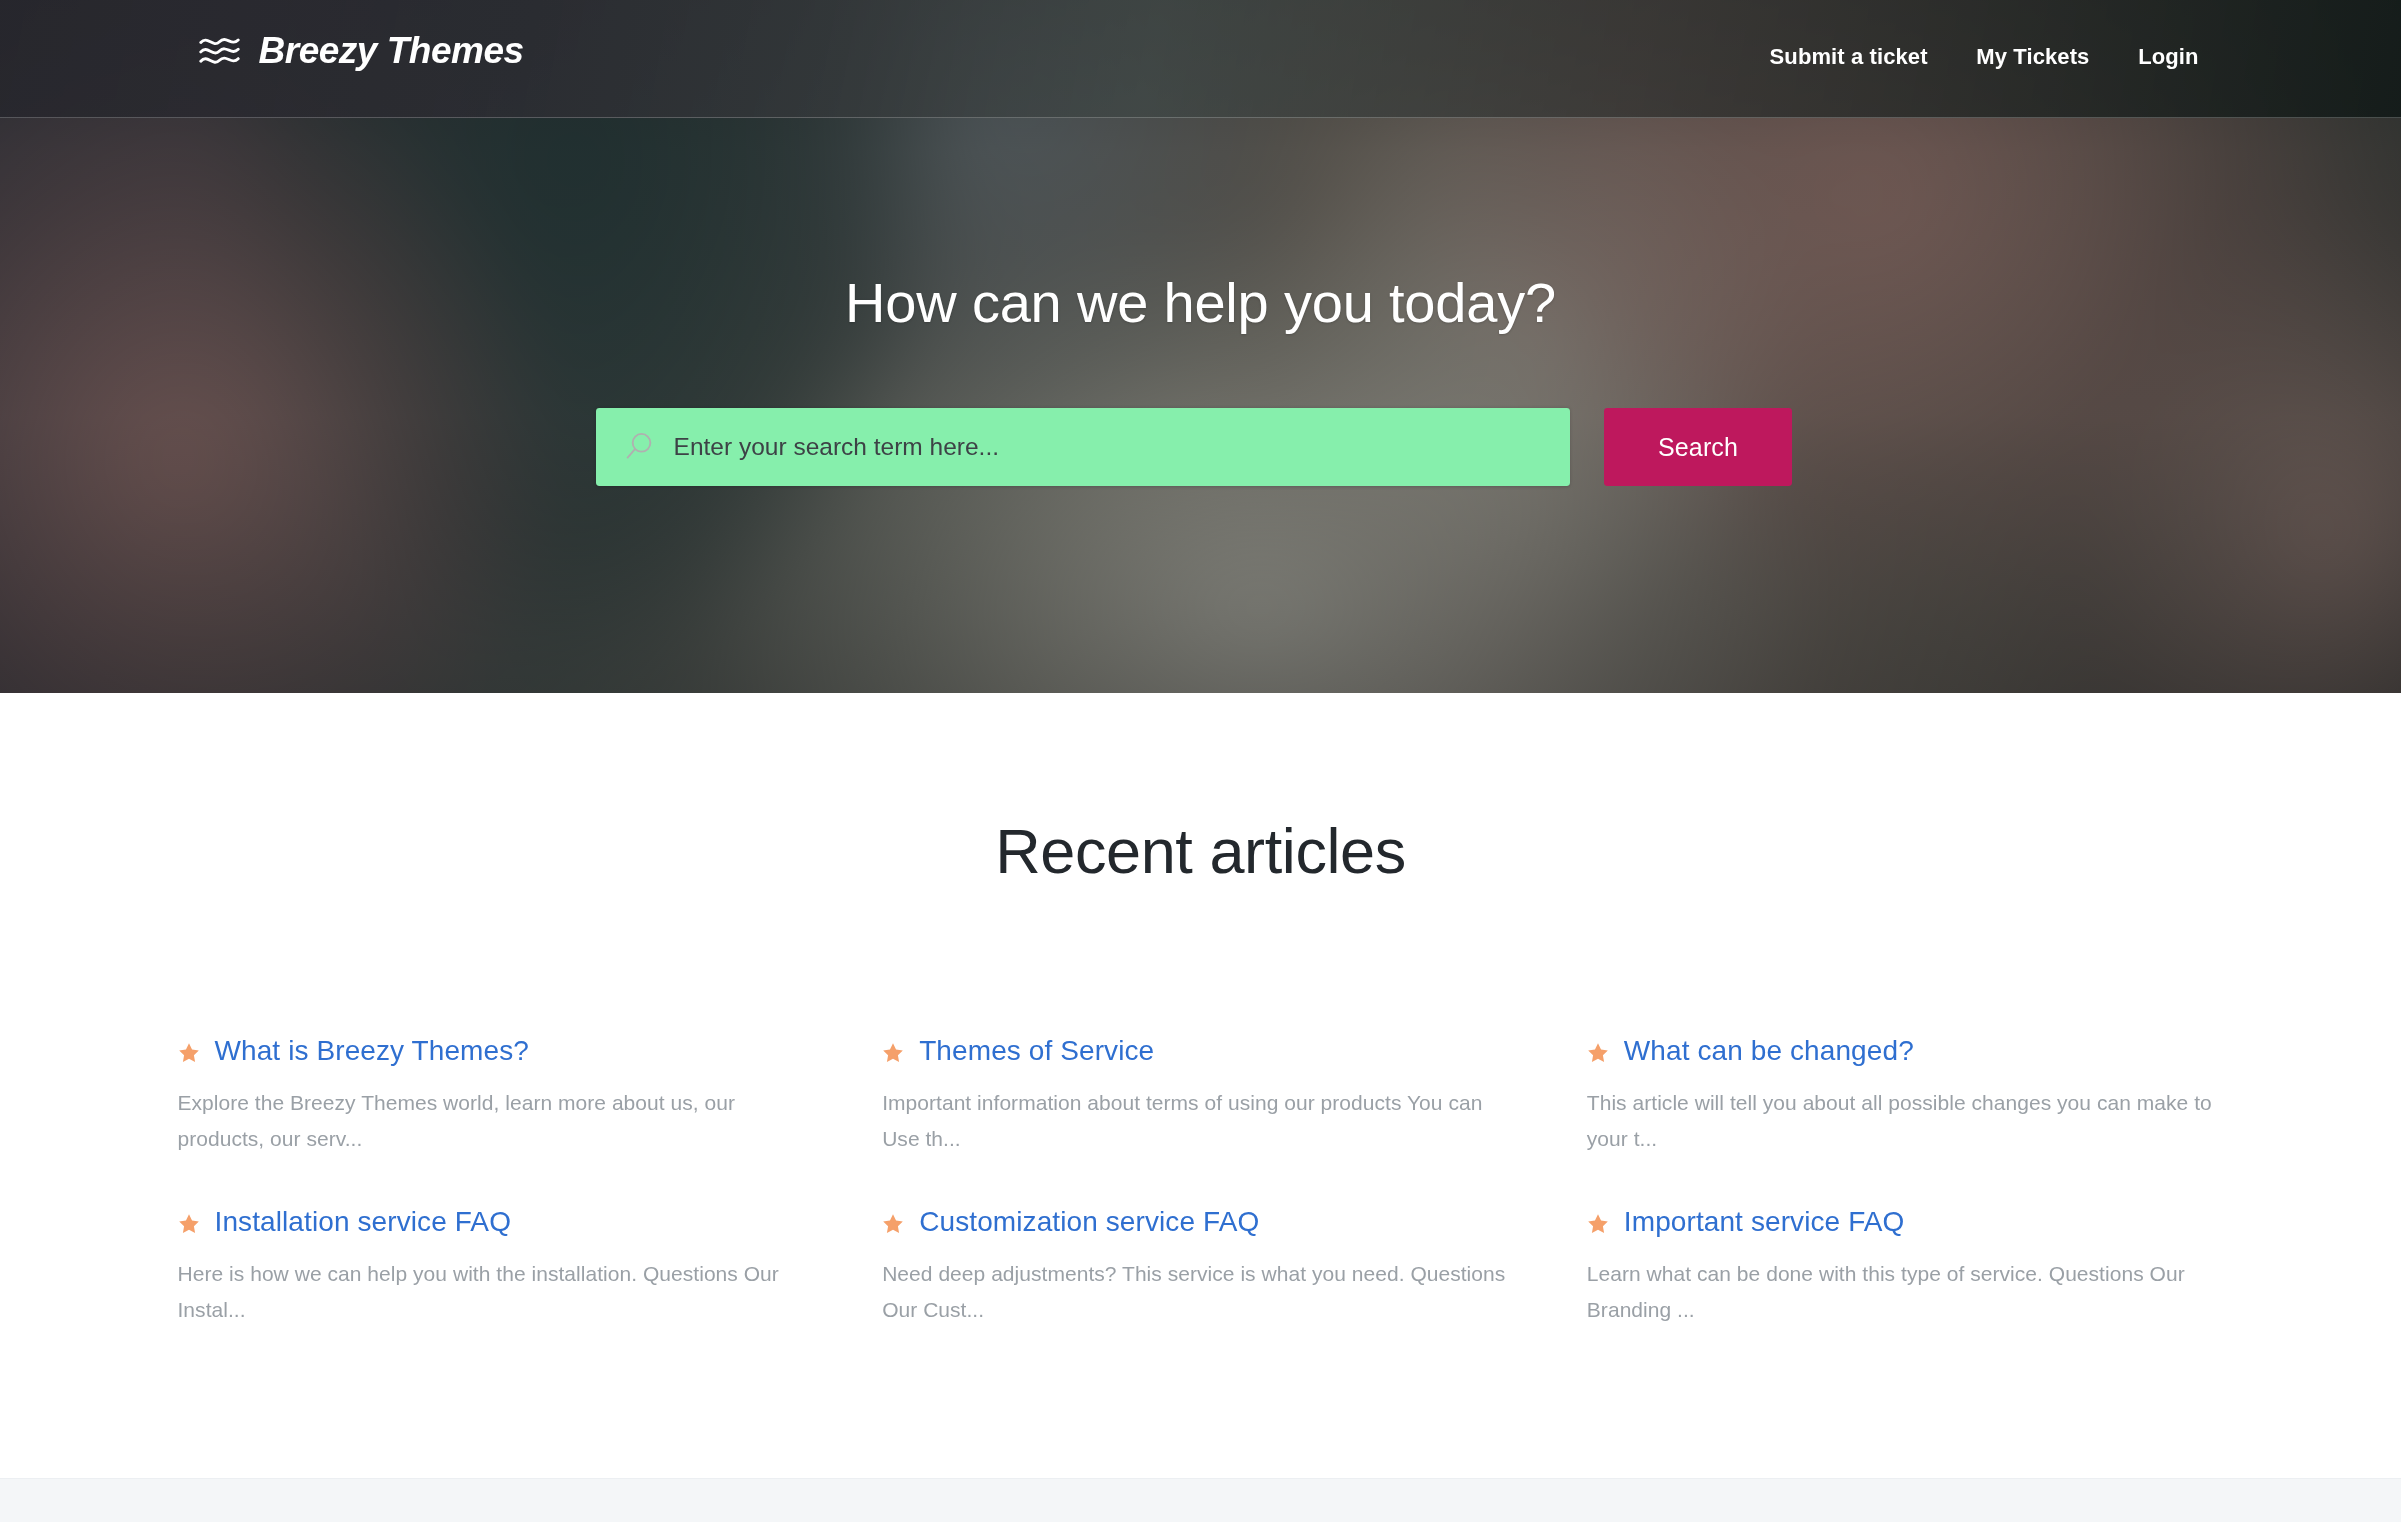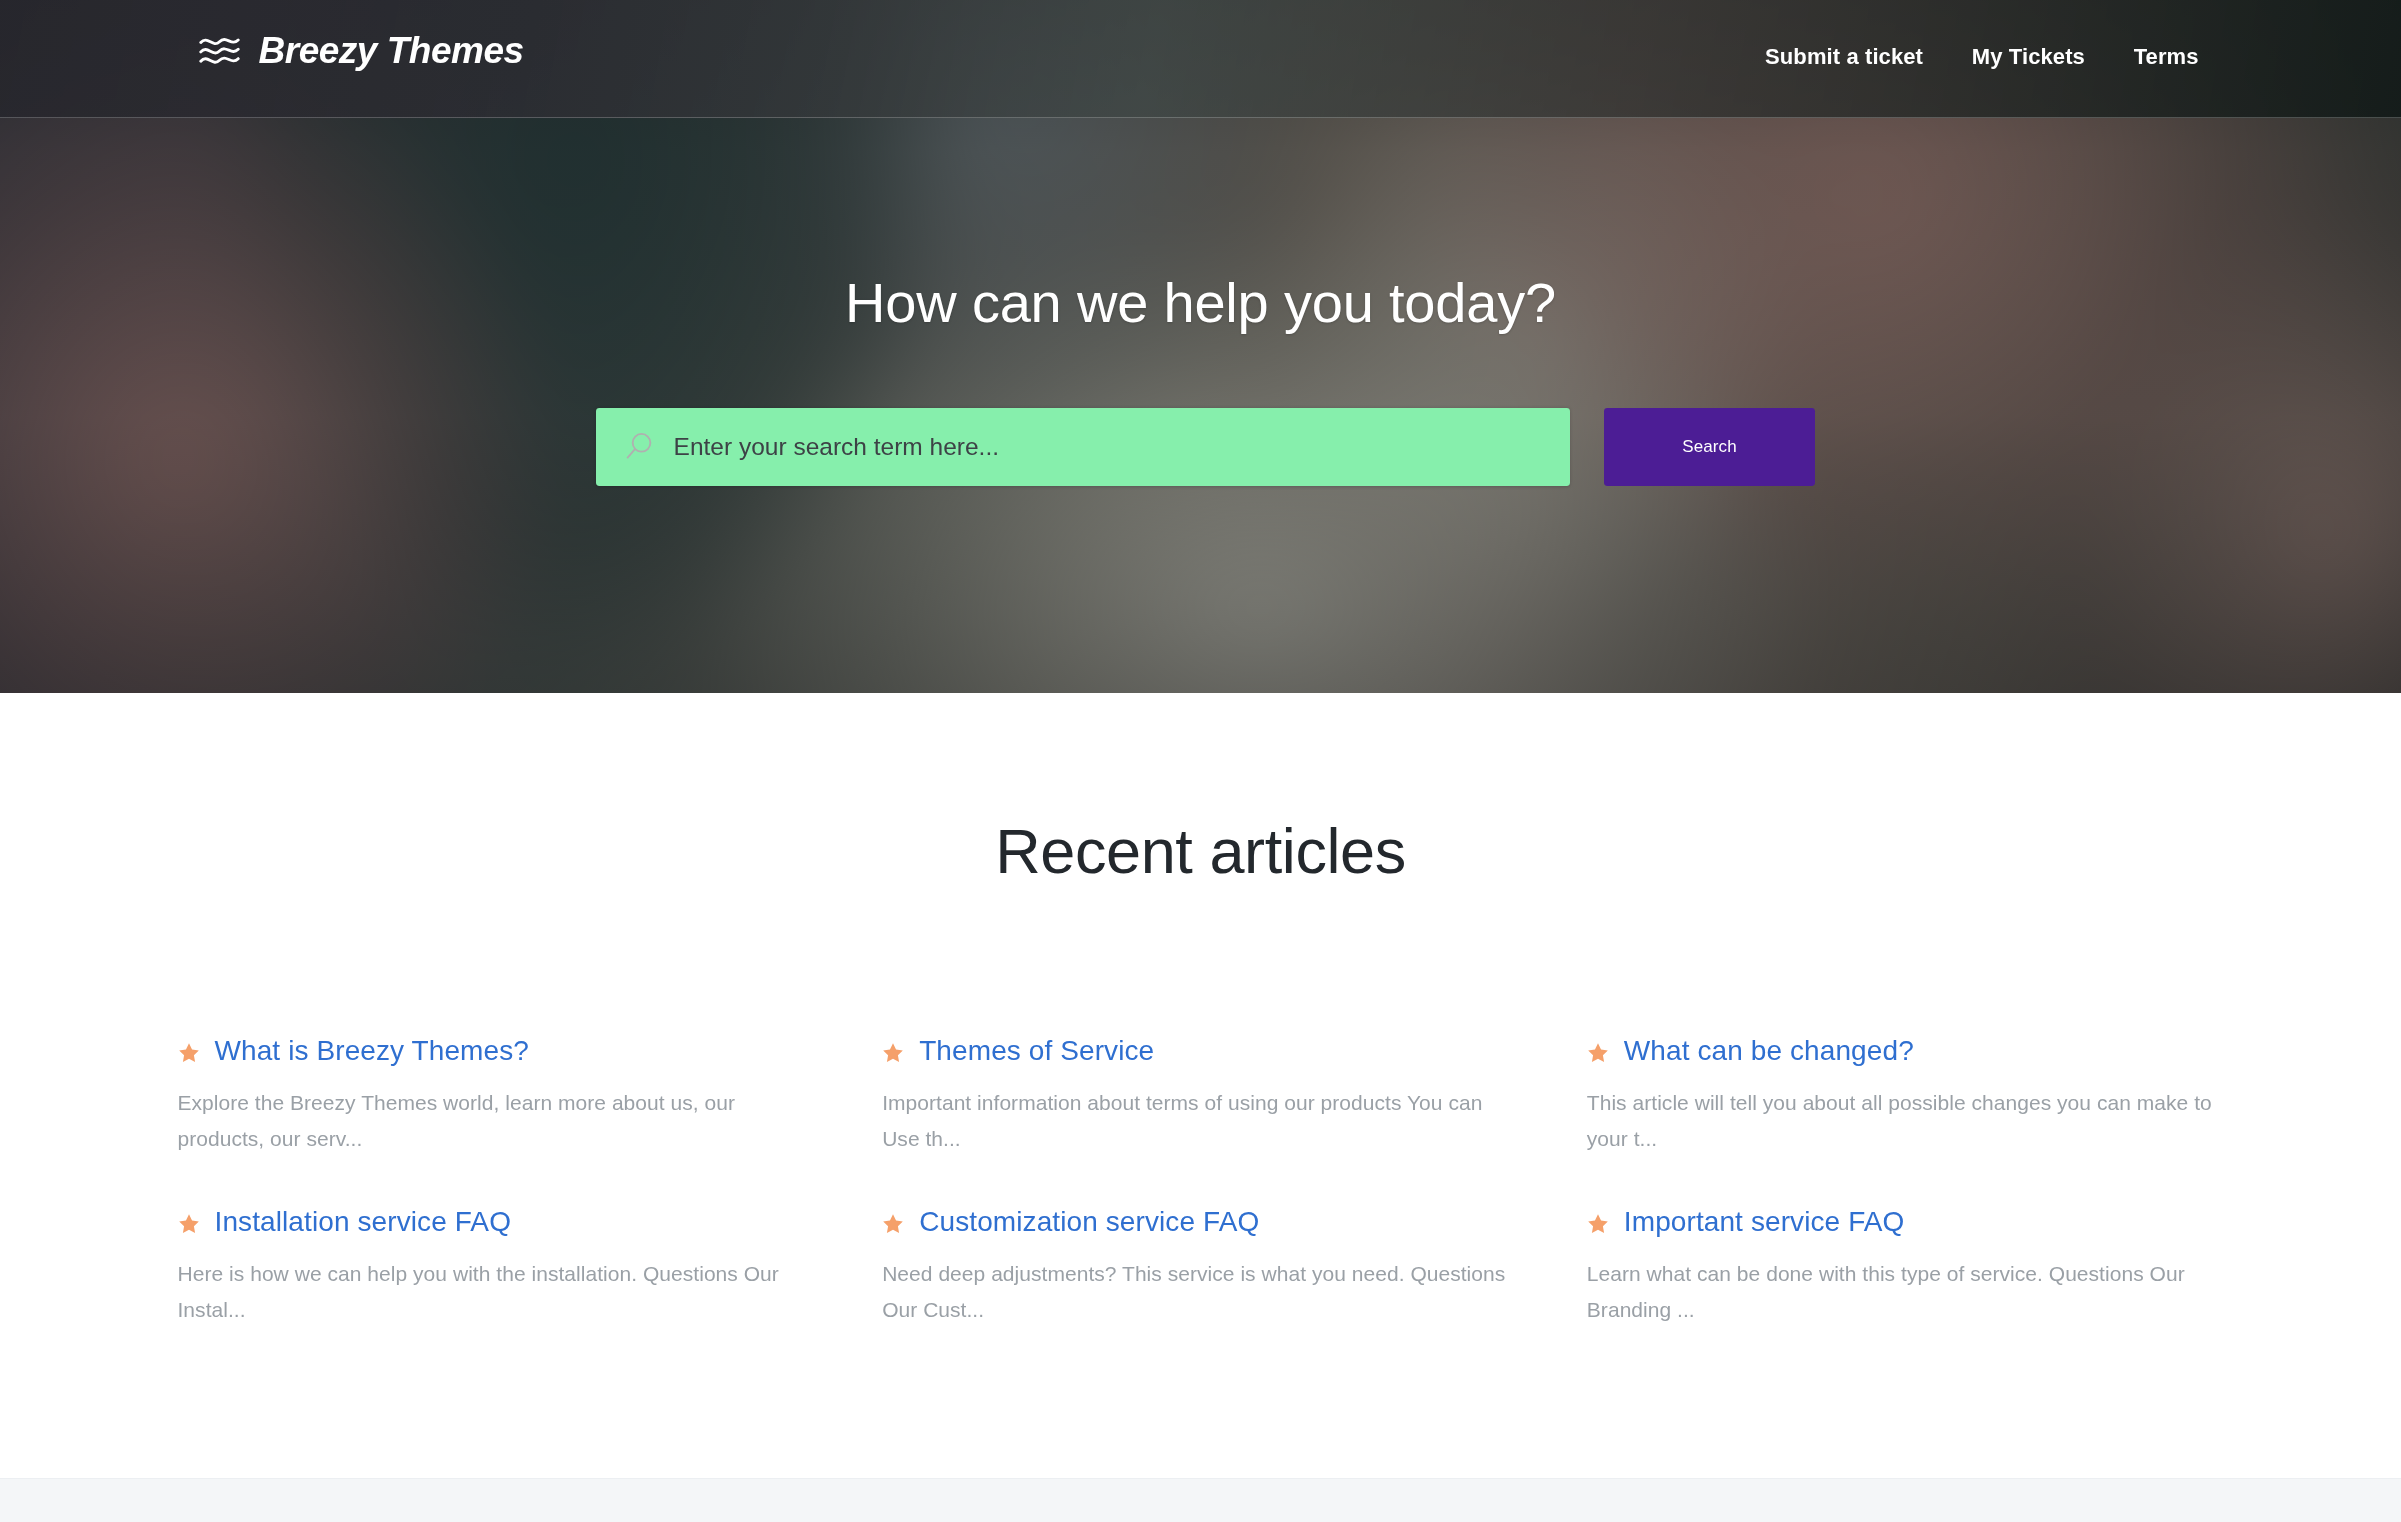--- a/index.html
+++ b/index.html
@@ -178,28 +178,28 @@
     color: #32373c;
     height: 51px;
     padding: 0;
   }
   .search-input::placeholder {
     color: #3d4246;
     opacity: 1;
   }
 
   .search-button {
-    width: 211px;
+    width: 188px;
     height: 78px;
     border: none;
     border-radius: 3.4px;
-    background: #4c1d95;
+    background: #be185d;
     color: #ffffff;
     font-family: "Liberation Sans", sans-serif;
-    font-size: 17px;
+    font-size: 25px;
     font-weight: 400;
     cursor: pointer;
     letter-spacing: 0.1px;
   }
 
   
   .main {
     position: relative;
     width: 2401px;
     background: #ffffff;
@@ -306,21 +306,21 @@
               <path d="M2 21 C10 12, 16 28, 24 20 C32 12, 38 26, 46 18" fill="none" stroke="#ffffff" stroke-width="3.4" stroke-linecap="round"></path>
               <path d="M2 32 C10 23, 16 39, 24 31 C32 23, 38 37, 46 29" fill="none" stroke="#ffffff" stroke-width="3.4" stroke-linecap="round"></path>
             </svg>
           </span>
           <span class="logo-text">Breezy Themes</span>
         </a>
 
         <nav class="nav">
           <a class="nav-link" href="#">Submit a ticket</a>
           <a class="nav-link" href="#">My Tickets</a>
-          <a class="nav-link" href="#">Terms</a>
+          <a class="nav-link" href="#">Login</a>
         </nav>
 
       </div>
     </header>
   </div>
 
   <main class="main">
     <h2 class="section-title">Recent articles</h2>
 
     <div class="articles-grid">

